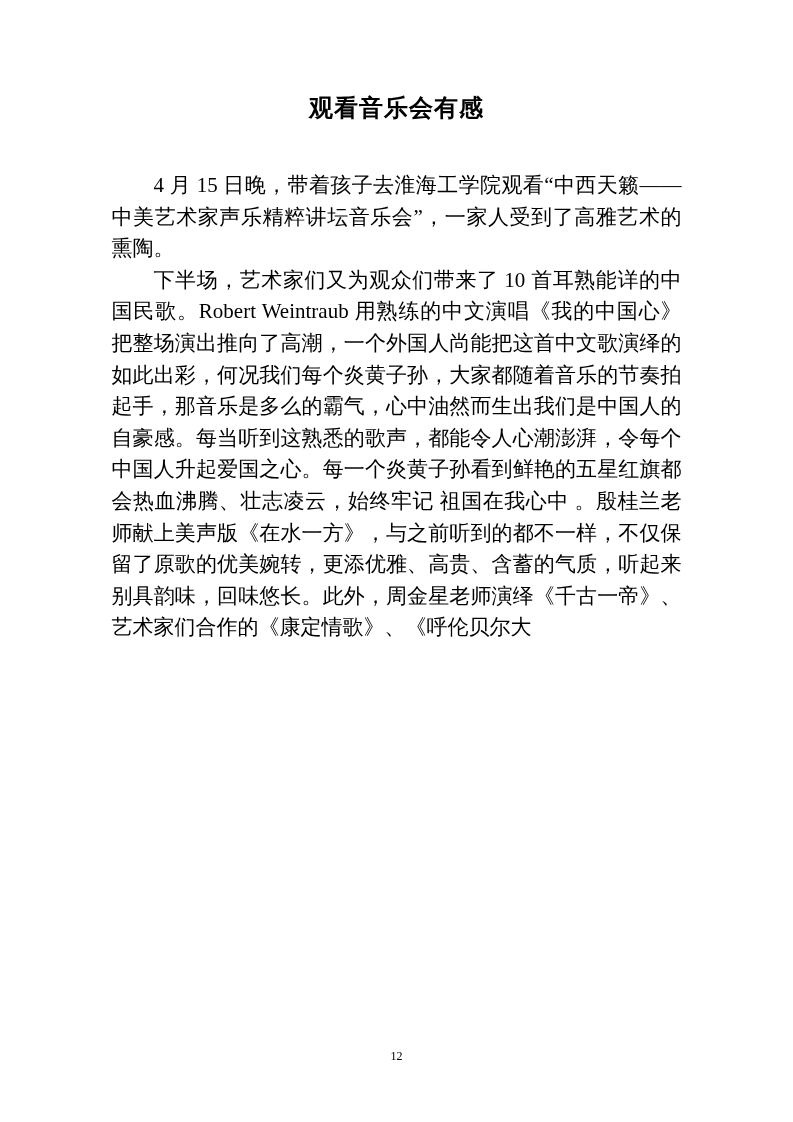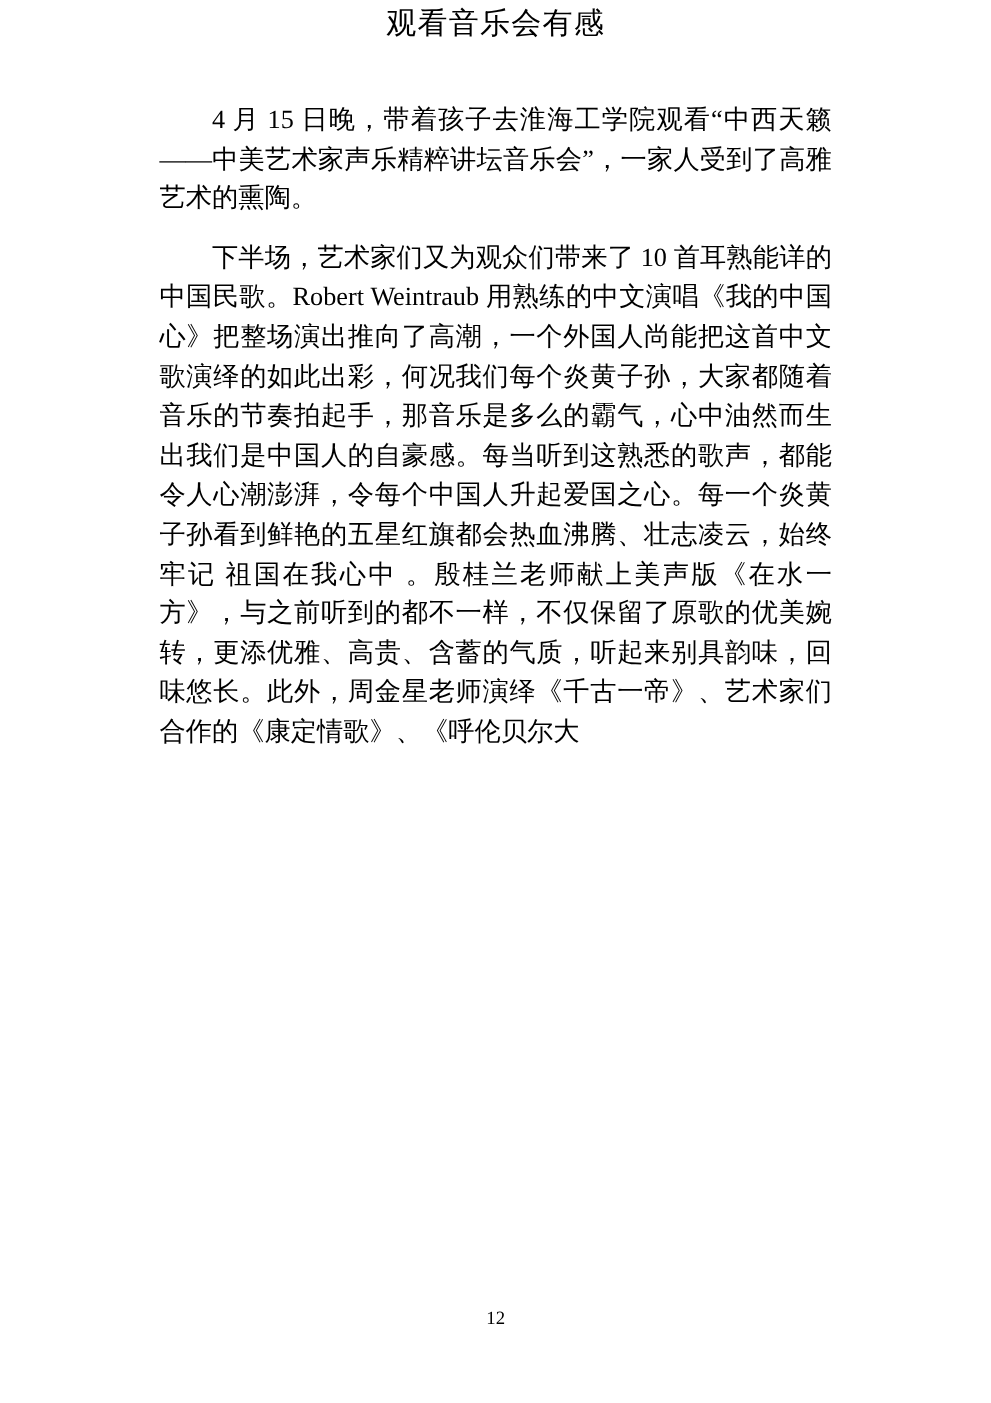--- a/index.html
+++ b/index.html
@@ -11,51 +11,52 @@
     position: relative;
     width: 793px;
     height: 1122px;
     margin: 0 auto;
     background: #ffffff;
     color: #000000;
     overflow: hidden;
   }
   .doc-title {
     margin: 0;
+    padding-top: 90px;
     text-align: center;
     font-family: "DejaVu Sans", "Liberation Sans", sans-serif;
-    font-weight: 400;
+    font-weight: 700;
     font-size: 24px;
     line-height: 36px;
     letter-spacing: 1px;
     color: #000000;
   }
   .doc-body {
     width: 570px;
     margin: 44px auto 0 auto;
     font-family: "Liberation Serif", "DejaVu Serif", serif;
     font-size: 21px;
     line-height: 31.6px;
     text-align: justify;
     text-justify: inter-character;
     color: #000000;
   }
   .doc-body p {
-    margin: 16px;
+    margin: 0;
     padding: 0;
     text-indent: 2em;
   }
   .page-footer {
     position: absolute;
     bottom: 58px;
     left: 0;
     width: 100%;
     text-align: center;
     font-family: "Liberation Serif", "DejaVu Serif", serif;
-    font-size: 15px;
+    font-size: 12px;
     color: #000000;
   }
 </style>
 </head>
 <body>
 
 <div class="page">
 
   <h1 class="doc-title">观看音乐会有感</h1>
 

